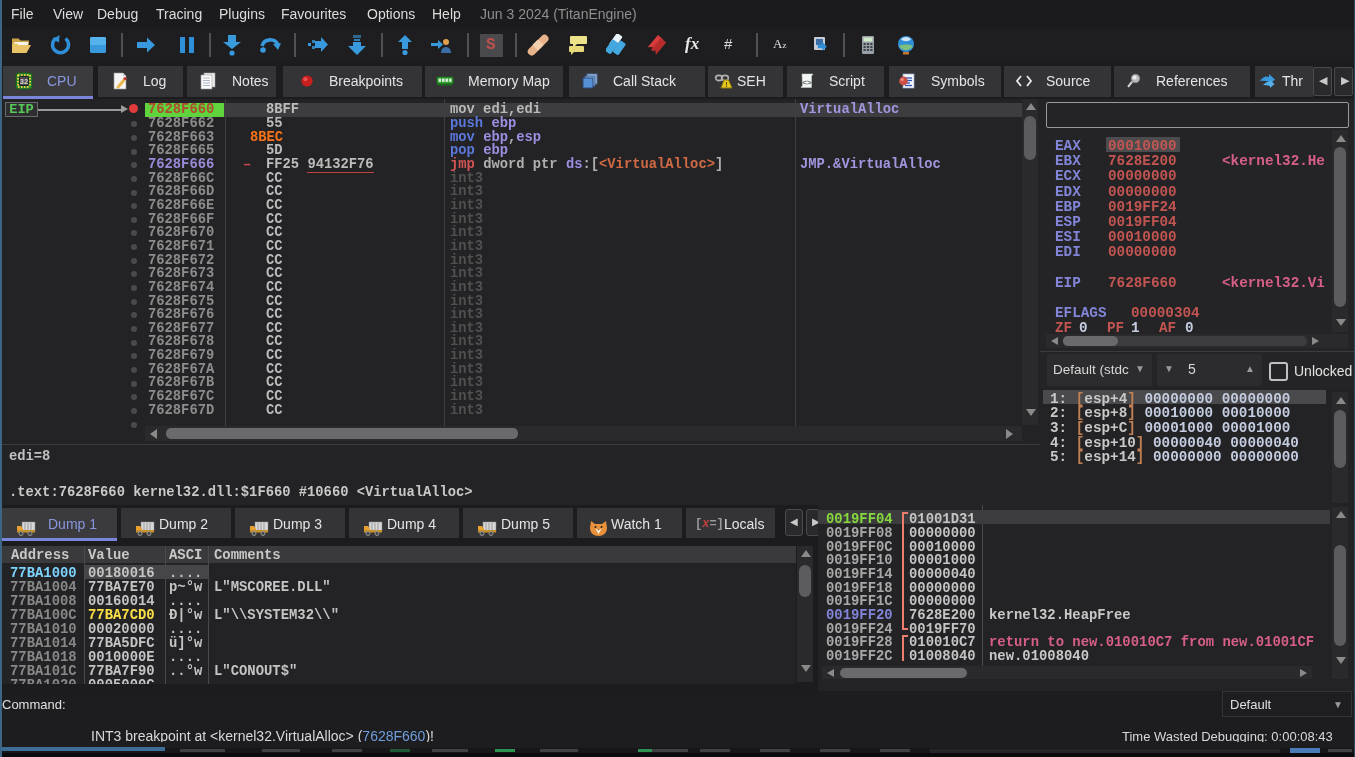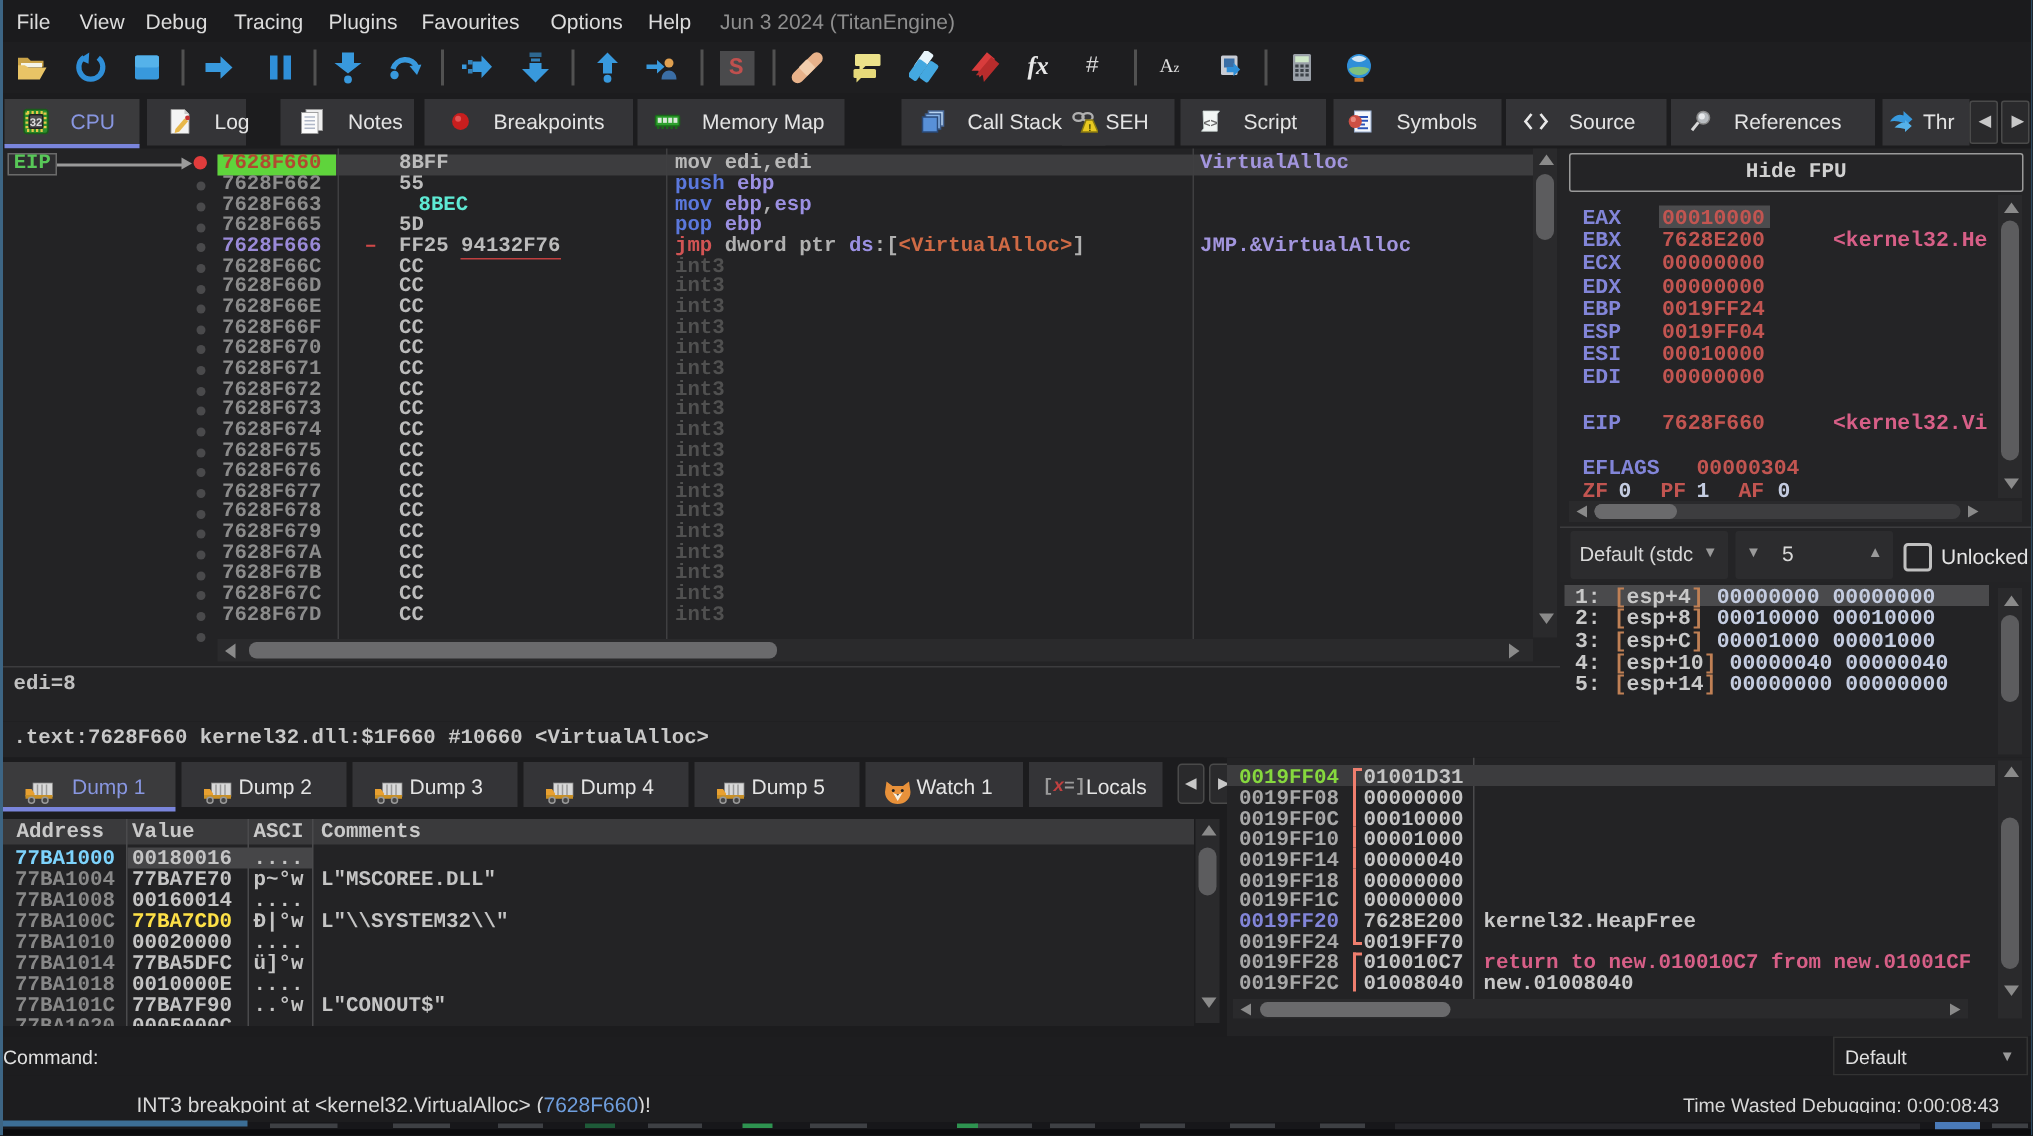--- a/index.html
+++ b/index.html
@@ -203,21 +203,21 @@
           <rect x="14" y="3" width="2" height="1.5"></rect>
           <rect x="14" y="6" width="2" height="1.5"></rect>
           <rect x="14" y="9" width="2" height="1.5"></rect>
           <rect x="14" y="12" width="2" height="1.5"></rect>
         </g>
       <rect x="4.5" y="4.5" width="9" height="9" rx="1" fill="#4a4a4c" stroke="#222"></rect>
       <text x="9" y="12" font-size="7.5" font-weight="bold" fill="#dddddd" text-anchor="middle" font-family="Liberation Sans">32</text>
     </svg>
     <span class="tlbl" style="left:44px; color:#8896e0;">CPU</span>
   </div>
-  <div class="tab" style="left:98px; width:66px;">
+  <div class="tab" style="left:98px; width:85px;">
     <svg class="ticn" style="left:13px" viewBox="0 0 18 18">
       <path d="M3 1 h9 l3 3 v13 H3z" fill="#f4f4f4" stroke="#9a9a9a" stroke-width=".6"></path>
       <path d="M12 1 l3 3 h-3z" fill="#c8c8c8"></path>
       <path d="M6 14 l6-7 2.4 1.8 -6 7 -3 .9z" fill="#e8b84a"></path>
       <circle cx="14" cy="6.6" r="1.6" fill="#c83232"></circle>
     </svg>
     <span class="tlbl" style="left:45px;">Log</span>
   </div>
   <div class="tab" style="left:187px; width:89px;">
     <svg class="ticn" style="left:12px" viewBox="0 0 18 18">
@@ -251,21 +251,21 @@
       <g fill="#1a6a1a">
           <rect x="2" y="12" width="1.6" height="2"></rect>
           <rect x="5" y="12" width="1.6" height="2"></rect>
           <rect x="8" y="12" width="1.6" height="2"></rect>
           <rect x="11" y="12" width="1.6" height="2"></rect>
           <rect x="14" y="12" width="1.6" height="2"></rect>
         </g>
     </svg>
     <span class="tlbl" style="left:43px;">Memory Map</span>
   </div>
-  <div class="tab" style="left:569px; width:136px;margin-left:32px;">
+  <div class="tab" style="left:569px; width:136px;">
     <svg class="ticn" style="left:12px" viewBox="0 0 18 18">
       <rect x="6" y="2" width="10" height="10" fill="#b8d4f0" stroke="#4a6a9a"></rect>
       <rect x="4" y="4" width="10" height="10" fill="#88b4e8" stroke="#3a5a8a"></rect>
       <rect x="2" y="6" width="10" height="10" fill="#5890d8" stroke="#2a4a7a"></rect>
     </svg>
     <span class="tlbl" style="left:44px;">Call Stack</span>
   </div>
   <div class="tab" style="left:708px; width:75px;">
     <svg class="ticn" style="left:6px" viewBox="0 0 18 18">
       <g fill="none" stroke="#b0b0b0" stroke-width="1.6">
@@ -327,21 +327,21 @@
   </div>
   <div id="cpu-underline"></div>
 </div>
 <div id="disasm">
 
   <div class="mono" style="position:absolute;left:5px;top:3.4px;width:33px;height:15px;background:#2e2e30;border:1px solid #6a6a6a;color:#58c858;font-size:13.7px;line-height:13px;text-align:center;">EIP</div>
   <div style="position:absolute;left:38px;top:10.4px;width:84px;height:1.6px;background:#9a9a9a"></div>
   <div style="position:absolute;left:121px;top:6.4px;width:0;height:0;border-left:7px solid #9a9a9a;border-top:4.5px solid transparent;border-bottom:4.5px solid transparent;"></div>
 <div class="drow" style="top:4.40px"><div style="position:absolute;left:145px;top:0;width:877px;height:13.65px;background:#3d3d3f"></div><div style="position:absolute;left:145px;top:0;width:79px;height:13.65px;background:#5fd43c"></div><span style="position:absolute;left:148px;color:#b04a30">7628F660</span><span style="position:absolute;left:266px;color:#bcbcbc">8BFF</span><span style="position:absolute;left:450px;color:#b9b9b9">mov edi,edi</span><span style="position:absolute;left:800px;color:#a295dd">VirtualAlloc</span></div>
 <div class="drow" style="top:18.05px"><span style="position:absolute;left:148px;color:#8c8c8c">7628F662</span><span style="position:absolute;left:266px;color:#bcbcbc">55</span><span style="position:absolute;left:450px"><span style="color:#5b78dd">push</span> <span style="color:#9b90e2">ebp</span></span></div>
-<div class="drow" style="top:31.70px"><span style="position:absolute;left:148px;color:#8c8c8c">7628F663</span><span style="position:absolute;left:279px;color:#5eead4">8BEC</span><span style="position:absolute;left:450px"><span style="color:#5b78dd">mov</span> <span style="color:#9b90e2">ebp</span><span style="color:#b0b0b0">,</span><span style="color:#9b90e2">esp</span></span></div>
+<div class="drow" style="top:31.70px"><span style="position:absolute;left:148px;color:#8c8c8c">7628F663</span><span style="position:absolute;left:250px;color:#f97316">8BEC</span><span style="position:absolute;left:450px"><span style="color:#5b78dd">mov</span> <span style="color:#9b90e2">ebp</span><span style="color:#b0b0b0">,</span><span style="color:#9b90e2">esp</span></span></div>
 <div class="drow" style="top:45.35px"><span style="position:absolute;left:148px;color:#8c8c8c">7628F665</span><span style="position:absolute;left:266px;color:#bcbcbc">5D</span><span style="position:absolute;left:450px"><span style="color:#5b78dd">pop</span> <span style="color:#9b90e2">ebp</span></span></div>
 <div class="drow" style="top:59.00px"><span style="position:absolute;left:243px;color:#d04848">–</span><span style="position:absolute;left:148px;color:#9a8ad8">7628F666</span><span style="position:absolute;left:266px;color:#bcbcbc">FF25 <span style="border-bottom:1.5px solid #c04040">94132F76</span></span><span style="position:absolute;left:450px"><span style="color:#d25454">jmp</span> <span style="color:#b0b0b0">dword ptr </span><span style="color:#9b90e2">ds</span><span style="color:#b0b0b0">:[</span><span style="color:#cf6a45">&lt;VirtualAlloc&gt;</span><span style="color:#b0b0b0">]</span></span><span style="position:absolute;left:800px;color:#a295dd">JMP.&amp;VirtualAlloc</span></div>
 <div class="drow" style="top:72.65px"><span style="position:absolute;left:148px;color:#8c8c8c">7628F66C</span><span style="position:absolute;left:266px;color:#bcbcbc">CC</span><span style="position:absolute;left:450px;color:#505050">int3</span></div>
 <div class="drow" style="top:86.30px"><span style="position:absolute;left:148px;color:#8c8c8c">7628F66D</span><span style="position:absolute;left:266px;color:#bcbcbc">CC</span><span style="position:absolute;left:450px;color:#505050">int3</span></div>
 <div class="drow" style="top:99.95px"><span style="position:absolute;left:148px;color:#8c8c8c">7628F66E</span><span style="position:absolute;left:266px;color:#bcbcbc">CC</span><span style="position:absolute;left:450px;color:#505050">int3</span></div>
 <div class="drow" style="top:113.60px"><span style="position:absolute;left:148px;color:#8c8c8c">7628F66F</span><span style="position:absolute;left:266px;color:#bcbcbc">CC</span><span style="position:absolute;left:450px;color:#505050">int3</span></div>
 <div class="drow" style="top:127.25px"><span style="position:absolute;left:148px;color:#8c8c8c">7628F670</span><span style="position:absolute;left:266px;color:#bcbcbc">CC</span><span style="position:absolute;left:450px;color:#505050">int3</span></div>
 <div class="drow" style="top:140.90px"><span style="position:absolute;left:148px;color:#8c8c8c">7628F671</span><span style="position:absolute;left:266px;color:#bcbcbc">CC</span><span style="position:absolute;left:450px;color:#505050">int3</span></div>
 <div class="drow" style="top:154.55px"><span style="position:absolute;left:148px;color:#8c8c8c">7628F672</span><span style="position:absolute;left:266px;color:#bcbcbc">CC</span><span style="position:absolute;left:450px;color:#505050">int3</span></div>
 <div class="drow" style="top:168.20px"><span style="position:absolute;left:148px;color:#8c8c8c">7628F673</span><span style="position:absolute;left:266px;color:#bcbcbc">CC</span><span style="position:absolute;left:450px;color:#505050">int3</span></div>
@@ -388,21 +388,20 @@
   <div style="position:absolute;left:1024px;top:17px;width:12px;height:44px;background:#5c5c5e;border-radius:6px;"></div>
   <div style="position:absolute;left:1026px;top:310px;width:0;height:0;border-top:7px solid #8a8a8a;border-left:5px solid transparent;border-right:5px solid transparent;"></div>
 
   <div style="position:absolute;left:145px;top:327px;width:877px;height:15px;background:#2a2a2c;"></div>
   <div style="position:absolute;left:150px;top:330px;width:0;height:0;border-right:7px solid #8a8a8a;border-top:5px solid transparent;border-bottom:5px solid transparent;"></div>
   <div style="position:absolute;left:166px;top:329px;width:352px;height:11px;background:#6a6a6c;border-radius:5px;"></div>
   <div style="position:absolute;left:1006px;top:330px;width:0;height:0;border-left:7px solid #8a8a8a;border-top:5px solid transparent;border-bottom:5px solid transparent;"></div>
 </div>
 <div id="regpanel">
     <div style="position:absolute;left:6px;top:3px;width:303px;height:26px;border:1px solid #9a9a9a;border-radius:2px;"></div>
-<div class="mono" style="position:absolute;left:0;top:8px;width:315px;text-align:center;color:#d0d0d0;font-size:14px;">Hide FPU</div>
 <div style="position:absolute;left:66px;top:38.0px;width:74px;height:14.5px;background:#4c4c4e"></div>
 <span class="mono" style="position:absolute;left:15px;top:39.0px;font-size:14.3px;color:#8285d8">EAX</span>
     <span class="mono" style="position:absolute;left:68px;top:39.0px;font-size:14.3px;color:#c25551">00010000</span>
 <span class="mono" style="position:absolute;left:15px;top:54.2px;font-size:14.3px;color:#8285d8">EBX</span>
     <span class="mono" style="position:absolute;left:68px;top:54.2px;font-size:14.3px;color:#c25551">7628E200</span>
     <span class="mono" style="position:absolute;left:182px;top:54.2px;font-size:14.3px;color:#d75f87">&lt;kernel32.He</span>
 <span class="mono" style="position:absolute;left:15px;top:69.4px;font-size:14.3px;color:#8285d8">ECX</span>
     <span class="mono" style="position:absolute;left:68px;top:69.4px;font-size:14.3px;color:#c25551">00000000</span>
 <span class="mono" style="position:absolute;left:15px;top:84.6px;font-size:14.3px;color:#8285d8">EDX</span>
     <span class="mono" style="position:absolute;left:68px;top:84.6px;font-size:14.3px;color:#c25551">00000000</span>

